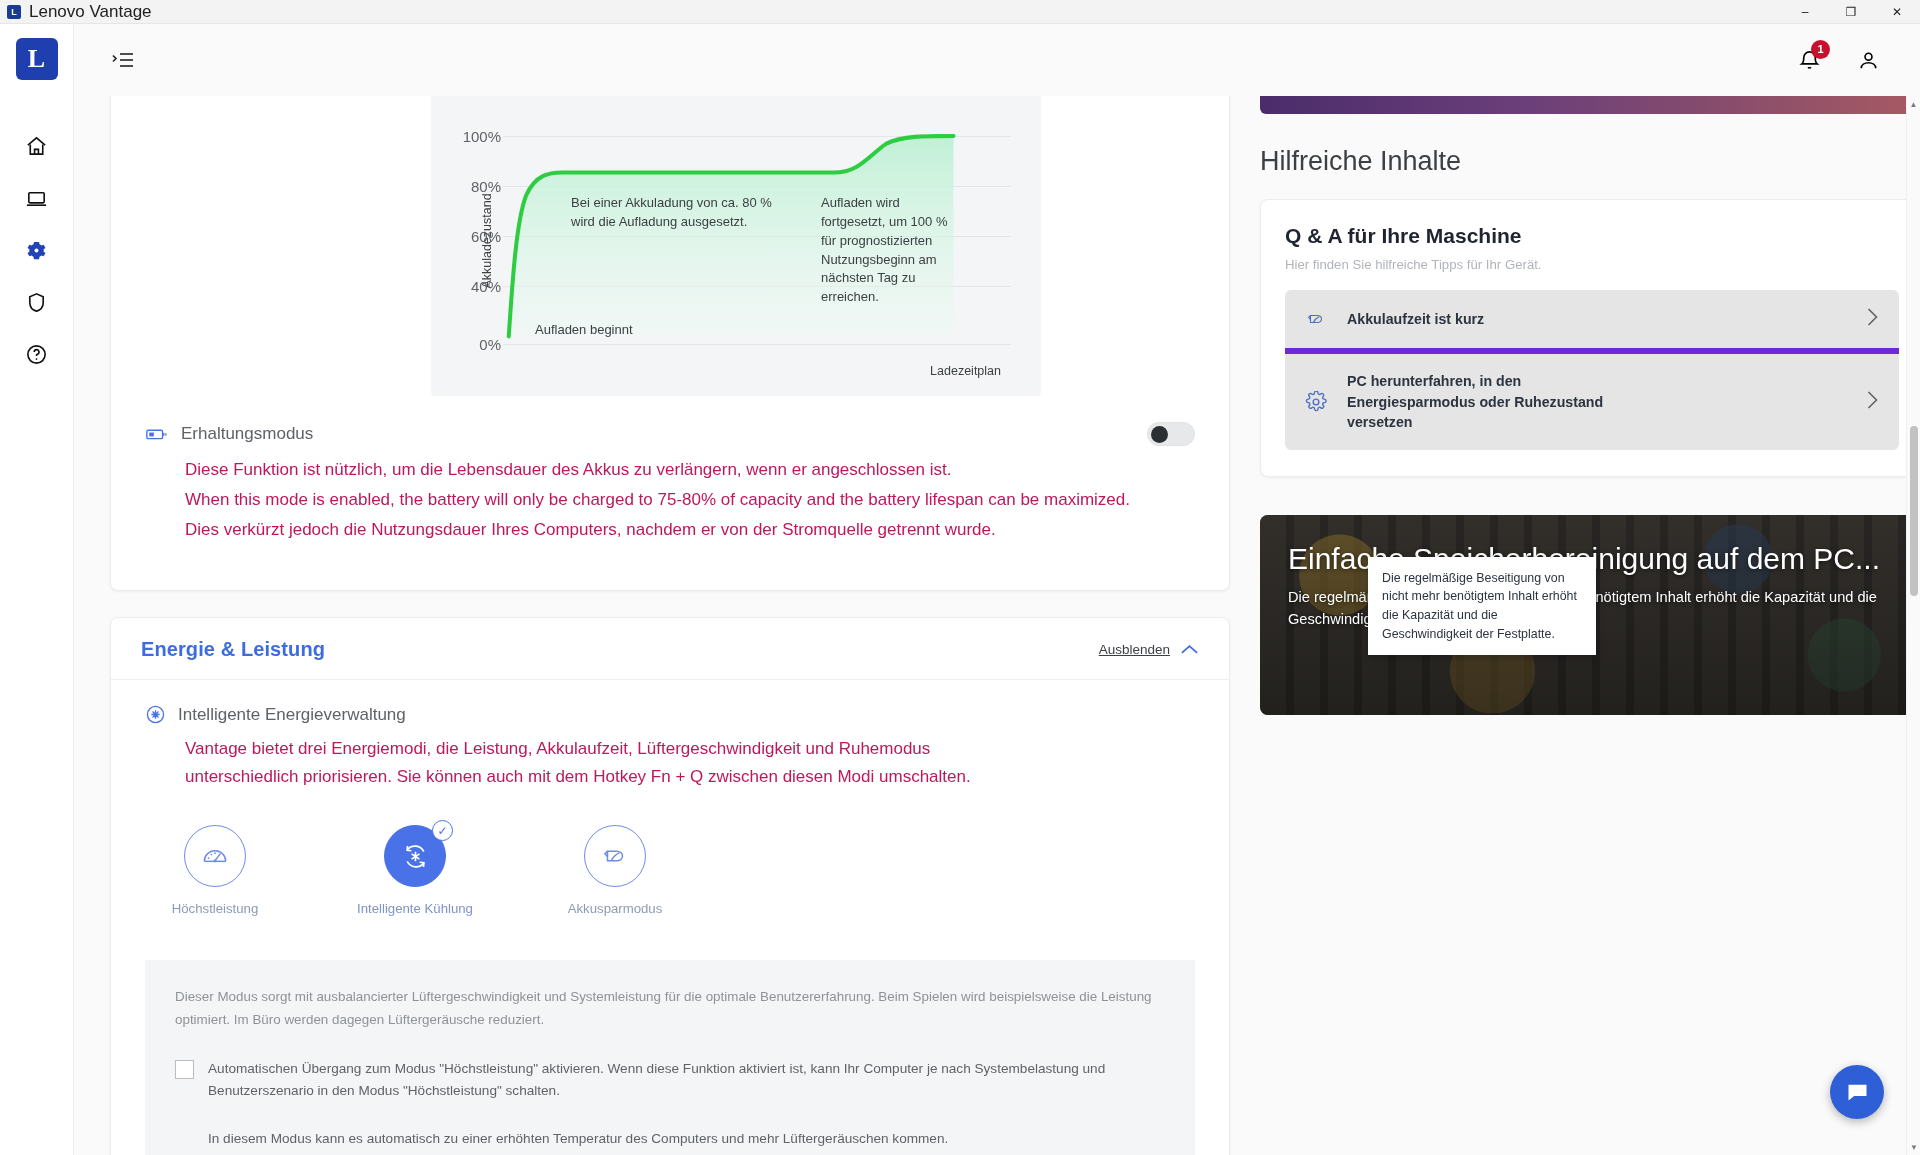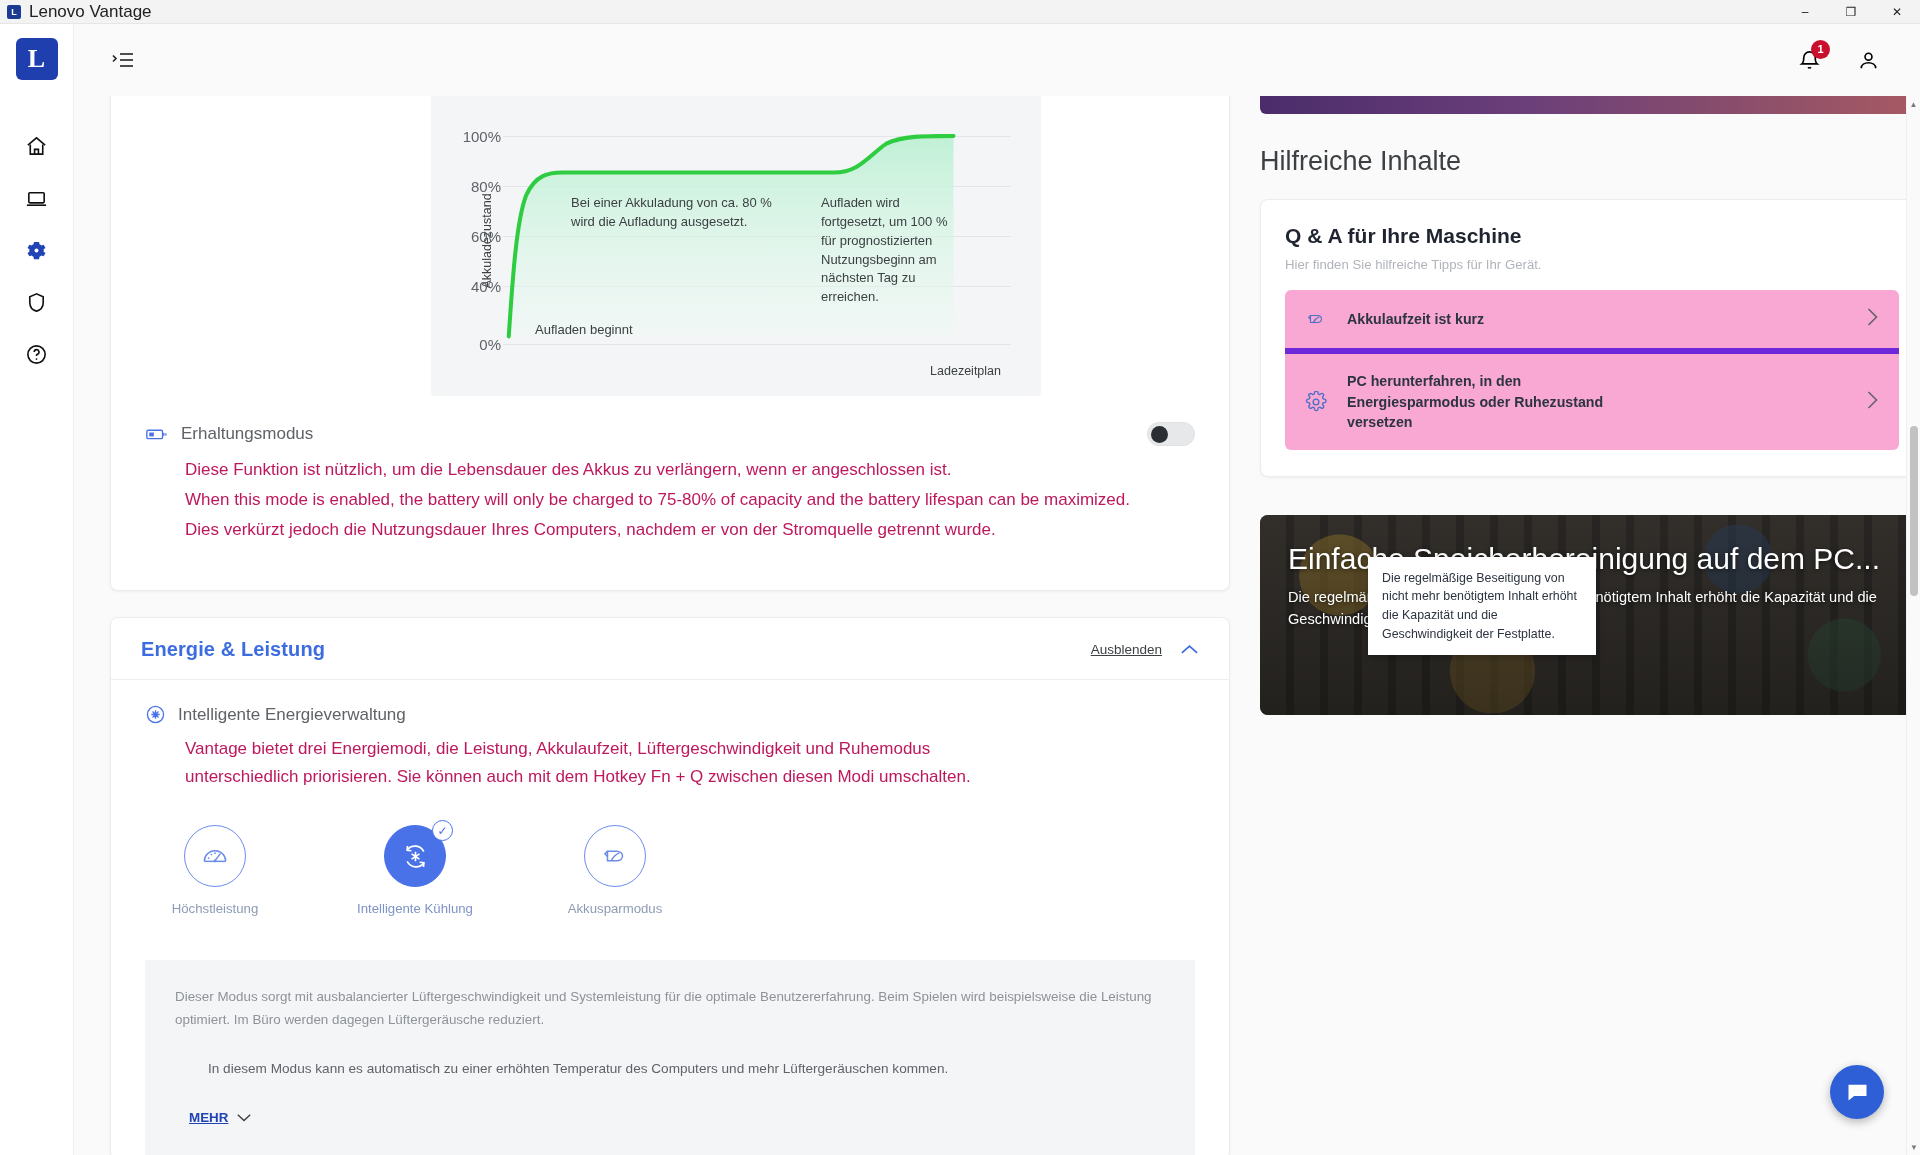--- a/index.html
+++ b/index.html
@@ -72,21 +72,21 @@
   .sec-desc{ font-size:17px; color:#be185d; line-height:1.65; margin-top:10px; margin-left:40px;}
   .toggle{ width:48px;height:24px;border-radius:12px;background:#e7e8ea;
     position:relative; cursor:pointer; flex:none; border:1px solid #dfe1e4;}
   .toggle .knob{ position:absolute; left:3px; top:3px; width:17px;height:17px;border-radius:50%;
     background:#2b2f33;}
 
   
   .cardhead{ display:flex; align-items:center; padding:20px 30px 18px 30px;
     border-bottom:1px solid #eeeeee;}
   .cardhead h2{ font-size:20px; color:#3d6ce0; font-weight:600; letter-spacing:.1px;}
-  .collapse{ margin-left:auto; display:flex; align-items:center; gap:18px; cursor:pointer;}
+  .collapse{ margin-left:auto; display:flex; align-items:center; gap:10px; cursor:pointer;}
   .collapse a{ font-size:13.5px; color:#3c4043; text-decoration:underline;}
   .chev{ color:#3d6ce0; }
 
   .modes{ display:flex; gap:80px; margin:34px 0 0 44px; }
   .mode{ width:120px; text-align:center; cursor:pointer;}
   .mode .circle{ width:62px;height:62px;border-radius:50%; border:1.6px solid #6c8ce8;
     margin:0 auto; display:flex;align-items:center;justify-content:center; position:relative;
     color:#6c8ce8; background:#fff;}
   .mode.sel .circle{ background:#4a72e8; border-color:#4a72e8; color:#fff;}
   .mode .check{ position:absolute; top:-6px; right:-8px; width:21px;height:21px;border-radius:50%;
@@ -106,21 +106,21 @@
   .more span{ font-size:13.4px; color:#2043b5; text-decoration:underline; font-weight:600;}
 
   
   .banner-top{ height:18px; margin:0 36px 0 0; border-radius:0 0 6px 6px;
     background:linear-gradient(90deg,#4b2c6b,#6b3f7a 40%,#8d4f6a 75%,#a85a63);}
   .rc-title{ font-size:27px; color:#3c4043; font-weight:400; margin:32px 0 22px 0;}
   .qa-card{ background:#fff; border:1px solid #ededed; border-radius:8px;
     box-shadow:0 1px 3px rgba(0,0,0,.05); padding:24px 24px 26px 24px; margin-right:36px;}
   .qa-card h3{ font-size:21px; color:#1f2430; font-weight:700;}
   .qa-sub{ font-size:13.2px; color:#b0b4ba; margin-top:9px;}
-  .qa-list{ background:#f9a8d4; border-radius:6px; margin-top:18px;}
+  .qa-list{ background:#e5e5e5; border-radius:6px; margin-top:18px;}
   .qa-item{ display:flex; align-items:center; gap:20px; padding:17px 20px; cursor:pointer;}
   .qa-item + .qa-item{ border-top:6px solid #6d28d9;}
   .qa-ic{ color:#4f6fc4; flex:none; display:flex;}
   .qa-tx{ font-size:14.2px; color:#2c3440; font-weight:600; line-height:1.45;}
   .qa-ar{ margin-left:auto; color:#5f6368; }
 
   .promo{ position:relative; height:200px; margin:38px 36px 0 0; border-radius:8px;
     overflow:hidden; background:#2b2b2b; cursor:pointer;}
   .promo .bg{ position:absolute; inset:0; opacity:.55;
     background:
@@ -354,20 +354,24 @@
                 <path d="M7 9.5 4.6 12 7 14.5"></path>
                   <path d="M10.5 18.5c1.6-3.4 4.2-6 7.6-7.4"></path>
                 </svg>
             </div>
             <div class="lbl">Akkusparmodus</div>
           </div>
         </div>
 
         <div class="infobox">
           <p>Dieser Modus sorgt mit ausbalancierter Lüftergeschwindigkeit und Systemleistung für die optimale Benutzererfahrung. Beim Spielen wird beispielsweise die Leistung optimiert. Im Büro werden dagegen Lüftergeräusche reduziert.</p>
+          <div class="chkrow">
+            <div class="chk"></div>
+            <div class="txt">Automatischen Übergang zum Modus "Höchstleistung" aktivieren. Wenn diese Funktion aktiviert ist, kann Ihr Computer je nach Systembelastung und Benutzerszenario in den Modus "Höchstleistung" schalten.</div>
+          </div>
           <div class="note">In diesem Modus kann es automatisch zu einer erhöhten Temperatur des Computers und mehr Lüftergeräuschen kommen.</div>
           <div class="more">
             <span>MEHR</span>
             <svg width="16" height="11" viewBox="0 0 18 11" fill="none" stroke="#3c4043" stroke-width="1.6">
                 <path d="M2 2.5 9 9l7-6.5"></path>
               </svg>
           </div>
         </div>
 
       </div>

